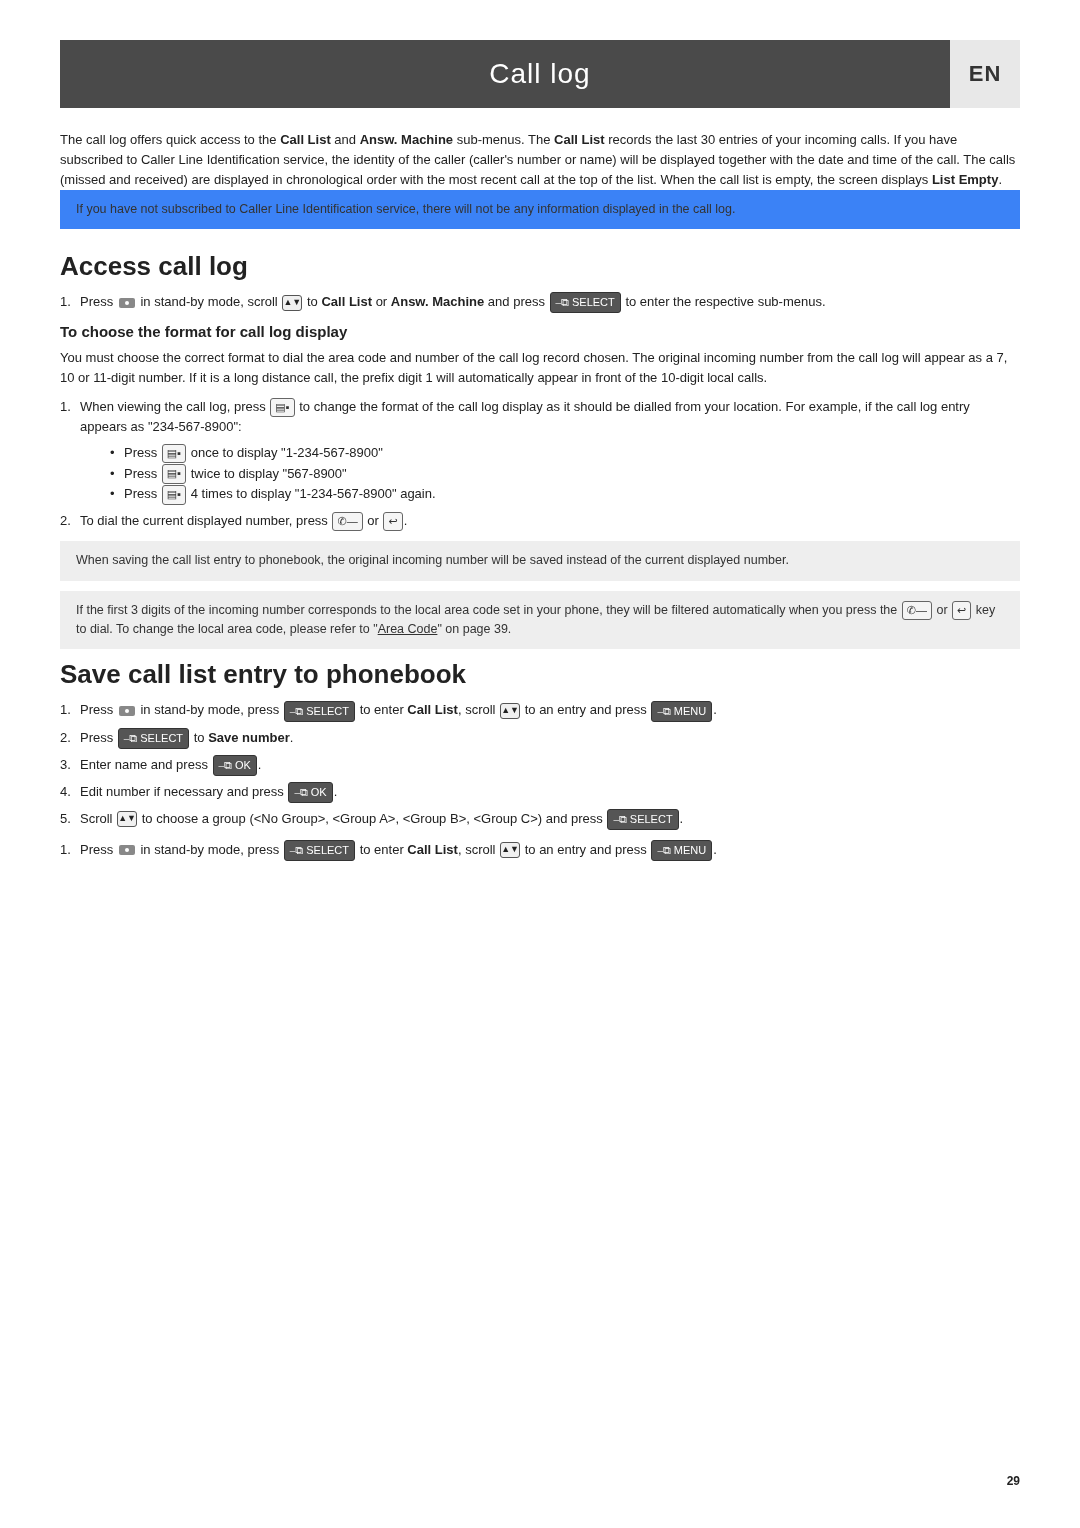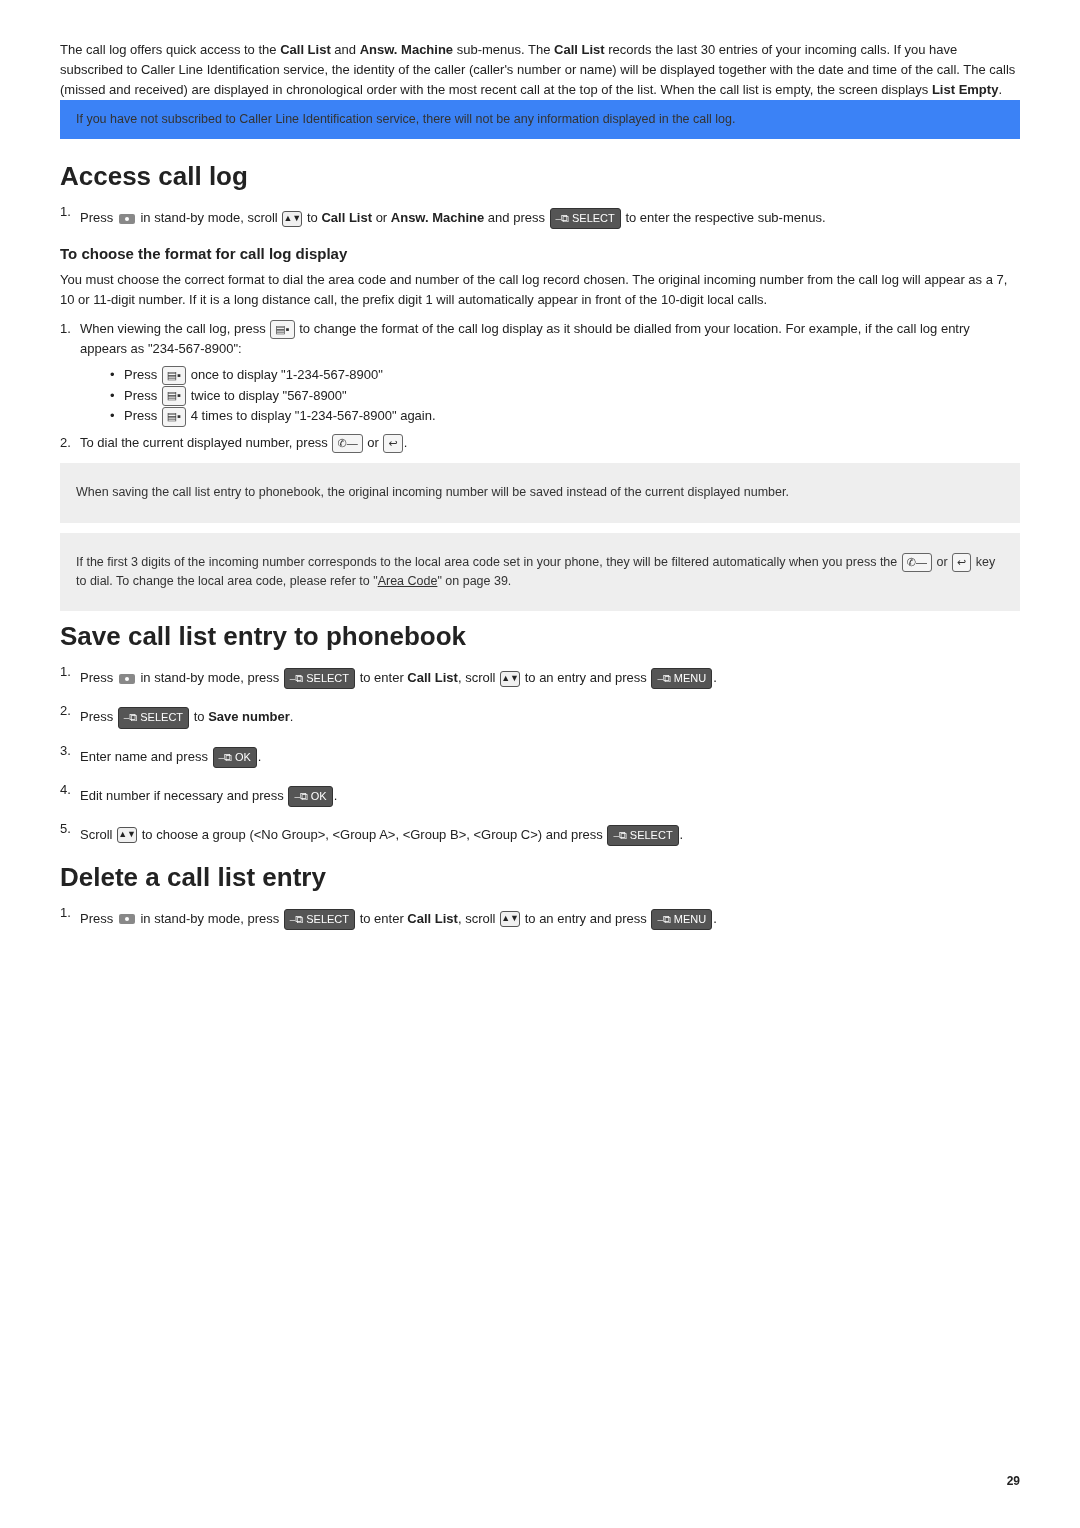--- a/index.html
+++ b/index.html
@@ -133,35 +133,35 @@
     }
     .key-icon-dark {
       display: inline-block;
       border: 1px solid #333;
       border-radius: 3px;
       padding: 1px 5px;
       font-size: 11px;
       background: #555;
       color: #fff;
       vertical-align: middle;
-      margin: 6px 1px;
+      margin: 0 1px;
       white-space: nowrap;
     }
     .phone-icon {
       display: inline-block;
       width: 18px;
       height: 14px;
       vertical-align: middle;
       margin: 0 1px;
     }
 
     
     .yellow-box {
       background: #eeeeee;
-      padding: 20px 16px;
+      padding: 10px 16px;
       font-size: 12.5px;
       line-height: 1.55;
       margin: 10px 0;
       color: #333;
     }
 
     
     .page-number {
       position: absolute;
       bottom: 40px;
@@ -192,20 +192,24 @@
       margin: 0 1px;
     }
 
     .underline { text-decoration: underline; }
   </style>
 </head>
 <body>
 
 <div class="page">
 
+  <div class="header-bar">
+    <span>Call log</span>
+    <div class="en-badge">EN</div>
+  </div>
 
   <p class="intro-text">
     The call log offers quick access to the <b>Call List</b> and <b>Answ. Machine</b> sub-menus. The <b>Call List</b> records the last 30 entries of your incoming calls. If you have subscribed to Caller Line Identification service, the identity of the caller (caller's number or name) will be displayed together with the date and time of the call. The calls (missed and received) are displayed in chronological order with the most recent call at the top of the list. When the call list is empty, the screen displays <b>List Empty</b>.
   </p>
 
   <div class="info-box">
     <span>If you have not subscribed to Caller Line Identification service, there will not be any information displayed in the call log.</span>
   </div>
 
   <div class="section-heading">Access call log</div>
@@ -285,21 +289,20 @@
       <span>Edit number if necessary and press <span class="key-icon-dark">⎯⧉ OK</span>.</span>
     </li>
     <li>
       <span class="num">5.</span>
       <span>
         Scroll <span class="nav-icon">▲▼</span> to choose a group (&lt;No Group&gt;, &lt;Group A&gt;, &lt;Group B&gt;, &lt;Group C&gt;) and press <span class="key-icon-dark">⎯⧉ SELECT</span>.
       </span>
     </li>
   </ol>
 
-  <div class="section-heading">Delete a call list entry</div>
 
   <ol class="num-list">
     <li>
       <span class="num">1.</span>
       <span>
         Press <span class="phone-icon"><svg viewBox="0 0 18 14" width="18" height="14">
               <rect x="1" y="2" width="16" height="10" rx="2" fill="#888"></rect>
               <circle cx="9" cy="7" r="2" fill="#fff"></circle>
             </svg></span>
         in stand-by mode, press <span class="key-icon-dark">⎯⧉ SELECT</span> to enter <b>Call List</b>, scroll <span class="nav-icon">▲▼</span> to an entry and press <span class="key-icon-dark">⎯⧉ MENU</span>.

